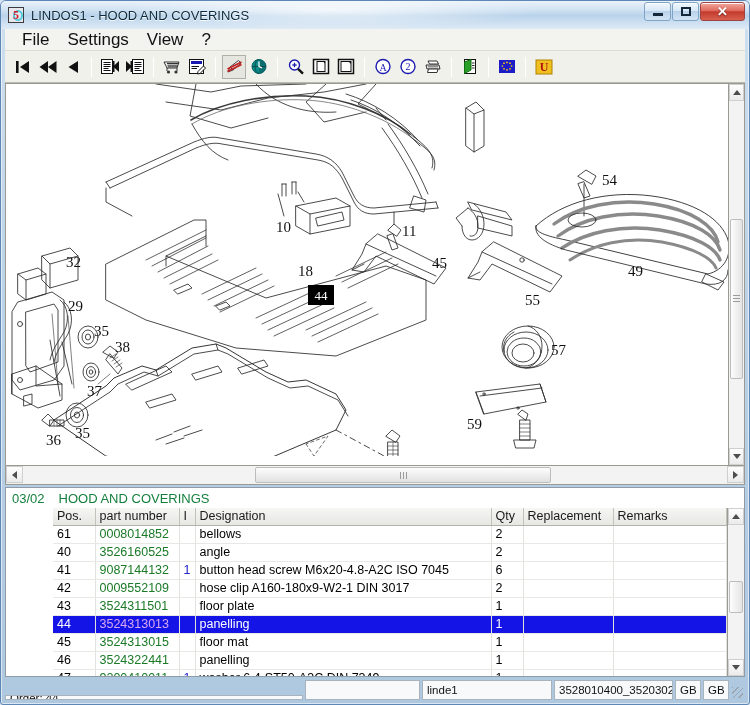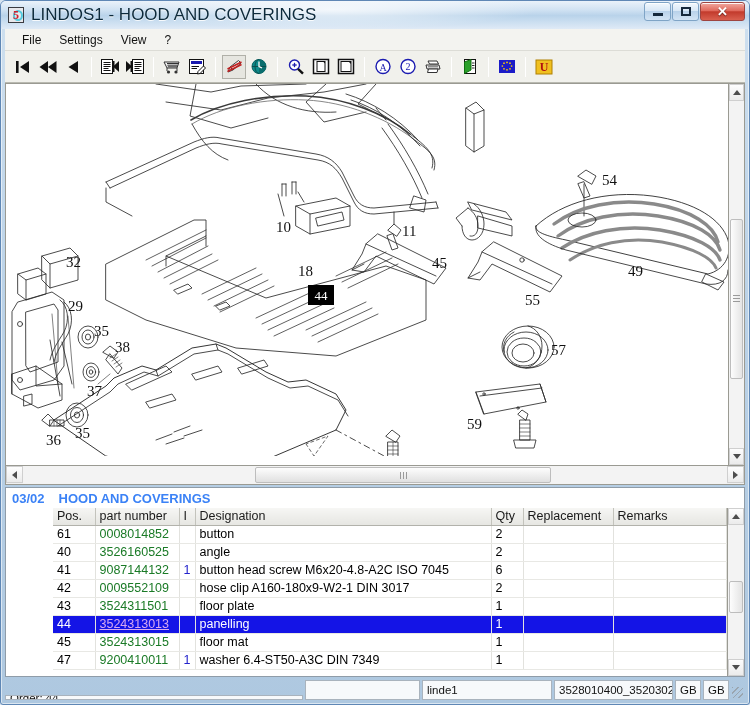--- a/index.html
+++ b/index.html
@@ -45,21 +45,21 @@
     font: bold 12px "Liberation Serif", serif;
     color: #cf1f2e;
     line-height: 1;
   }
   .app-icon span.cyan-ring {
     position:absolute; left:4px; top:2px; width:10px; height:11px;
     border:2px solid #39c6dd; border-radius:50%;
     opacity:.85;
   }
   #window-title {
-    font-size: 17px; color: #0c2a3c; z-index:2;
+    font-size: 13px; color: #0c2a3c; z-index:2;
     text-shadow: 0 1px 0 rgba(255,255,255,.85);
     white-space: nowrap;
   }
   #window-buttons {
     position: absolute; right: 4px; top: 1px;
     display: flex; align-items: center; z-index:3;
   }
   .winbtn {
     width: 27px; height: 19px; margin-left: 1px;
     border: 1px solid #7fa4c6;
@@ -81,21 +81,21 @@
   
   #menubar {
     flex: 0 0 22px; height:22px;
     background: #f3f3f0;
     border-bottom: 1px solid #dcdcd6;
     display:flex; align-items:center;
     padding-left: 8px;
     margin: 0 4px;
   }
   .menu-item {
-    font-size: 12px; color: #111;
+    font-size: 17px; color: #111;
     padding: 12px 9px; cursor: default;
     white-space: nowrap;
   }
 
   
   #toolbar {
     flex: 0 0 32px; height: 32px;
     background: #f1f1ec;
     border-bottom: 1px solid #b9b9b0;
     display:flex; align-items:center;
@@ -183,21 +183,21 @@
     background:#ffffff;
     border: 1px solid #8f9ca8;
     display:flex; flex-direction:column;
     overflow:hidden;
   }
   #group-header {
     flex:0 0 20px; height:20px;
     display:flex; align-items:center;
     padding-left: 6px;
     background:#ffffff;
-    font-size: 13px; font-weight: bold; color: #3b82f6;
+    font-size: 13px; font-weight: normal; color: #15803d;
     gap: 14px;
   }
   #table-area { flex:1 1 auto; display:flex; min-height:0;margin-left:47px; }
   #table-scrollhost { flex:1 1 auto; overflow:hidden; }
   table.parts {
     width: 100%; border-collapse: collapse;
     font-size: 12.5px; color:#000;
     table-layout: fixed;
   }
   table.parts thead th {
@@ -219,21 +219,21 @@
     height: 18px;
     white-space: nowrap;
     overflow: hidden;
   }
   td.c-pos { text-align: left; color:#000; }
   td.c-part { color: #1a7a26; }
   td.c-i { color: #2222cc; text-align:left; }
   td.c-des { color:#000; }
   td.c-qty { color:#000; }
   tr.sel td { background: #1414e6; color: #ffffff; border-right-color:#3d3df0; border-bottom-color:#1414e6; }
-  tr.sel td.c-part { color: #d8a8f0; text-decoration: underline; }
+  tr.sel td.c-part { color: #d8a8f0; }
   tr.sel td.c-i { color:#ffffff; }
 
   .col-pos   { width: 42px; }
   .col-part  { width: 84px; }
   .col-i     { width: 16px; }
   .col-des   { width: 296px; }
   .col-qty   { width: 32px; }
   .col-rep   { width: 90px; }
   .col-rem   { width: auto; }
 
@@ -813,21 +813,21 @@
               <th>Qty</th>
               <th>Replacement</th>
               <th>Remarks</th>
             </tr>
           </thead>
           <tbody>
             <tr>
               <td class="c-pos">61</td>
               <td class="c-part">0008014852</td>
               <td class="c-i"></td>
-              <td class="c-des">button</td>
+              <td class="c-des">bellows</td>
               <td class="c-qty">2</td>
               <td></td>
               <td></td>
             </tr>
             <tr>
               <td class="c-pos">40</td>
               <td class="c-part">3526160525</td>
               <td class="c-i"></td>
               <td class="c-des">angle</td>
               <td class="c-qty">2</td>
@@ -868,20 +868,29 @@
               <td class="c-des">panelling</td>
               <td class="c-qty">1</td>
               <td></td>
               <td></td>
             </tr>
             <tr>
               <td class="c-pos">45</td>
               <td class="c-part">3524313015</td>
               <td class="c-i"></td>
               <td class="c-des">floor mat</td>
+              <td class="c-qty">1</td>
+              <td></td>
+              <td></td>
+            </tr>
+            <tr>
+              <td class="c-pos">46</td>
+              <td class="c-part">3524322441</td>
+              <td class="c-i"></td>
+              <td class="c-des">panelling</td>
               <td class="c-qty">1</td>
               <td></td>
               <td></td>
             </tr>
             <tr>
               <td class="c-pos">47</td>
               <td class="c-part">9200410011</td>
               <td class="c-i">1</td>
               <td class="c-des">washer 6.4-ST50-A3C  DIN 7349</td>
               <td class="c-qty">1</td>

